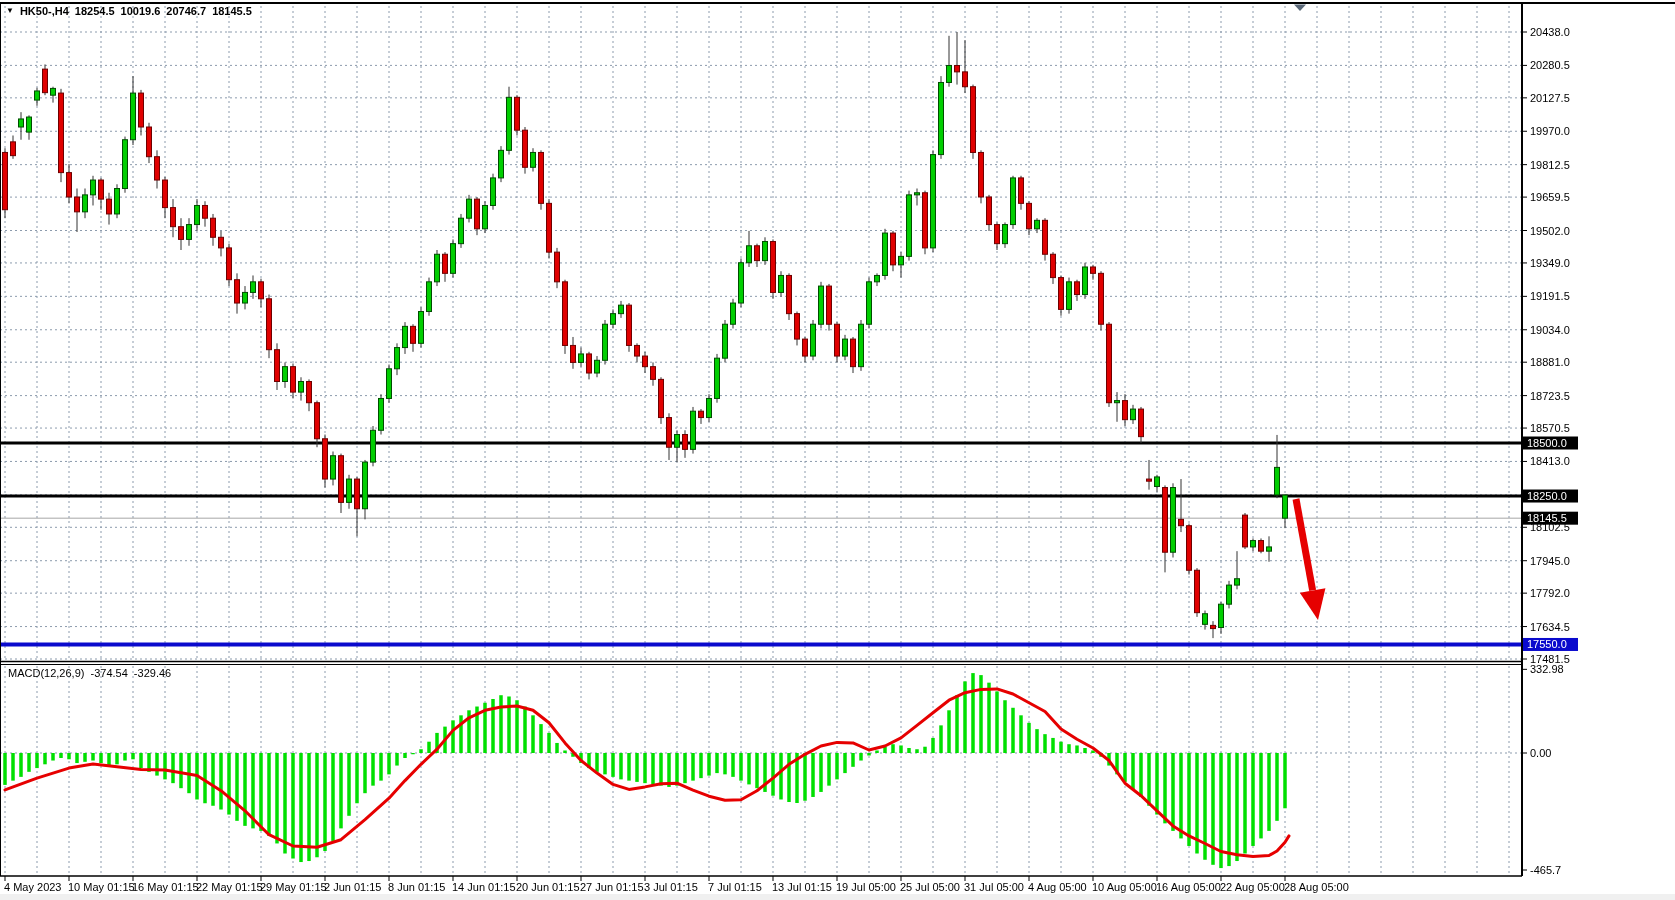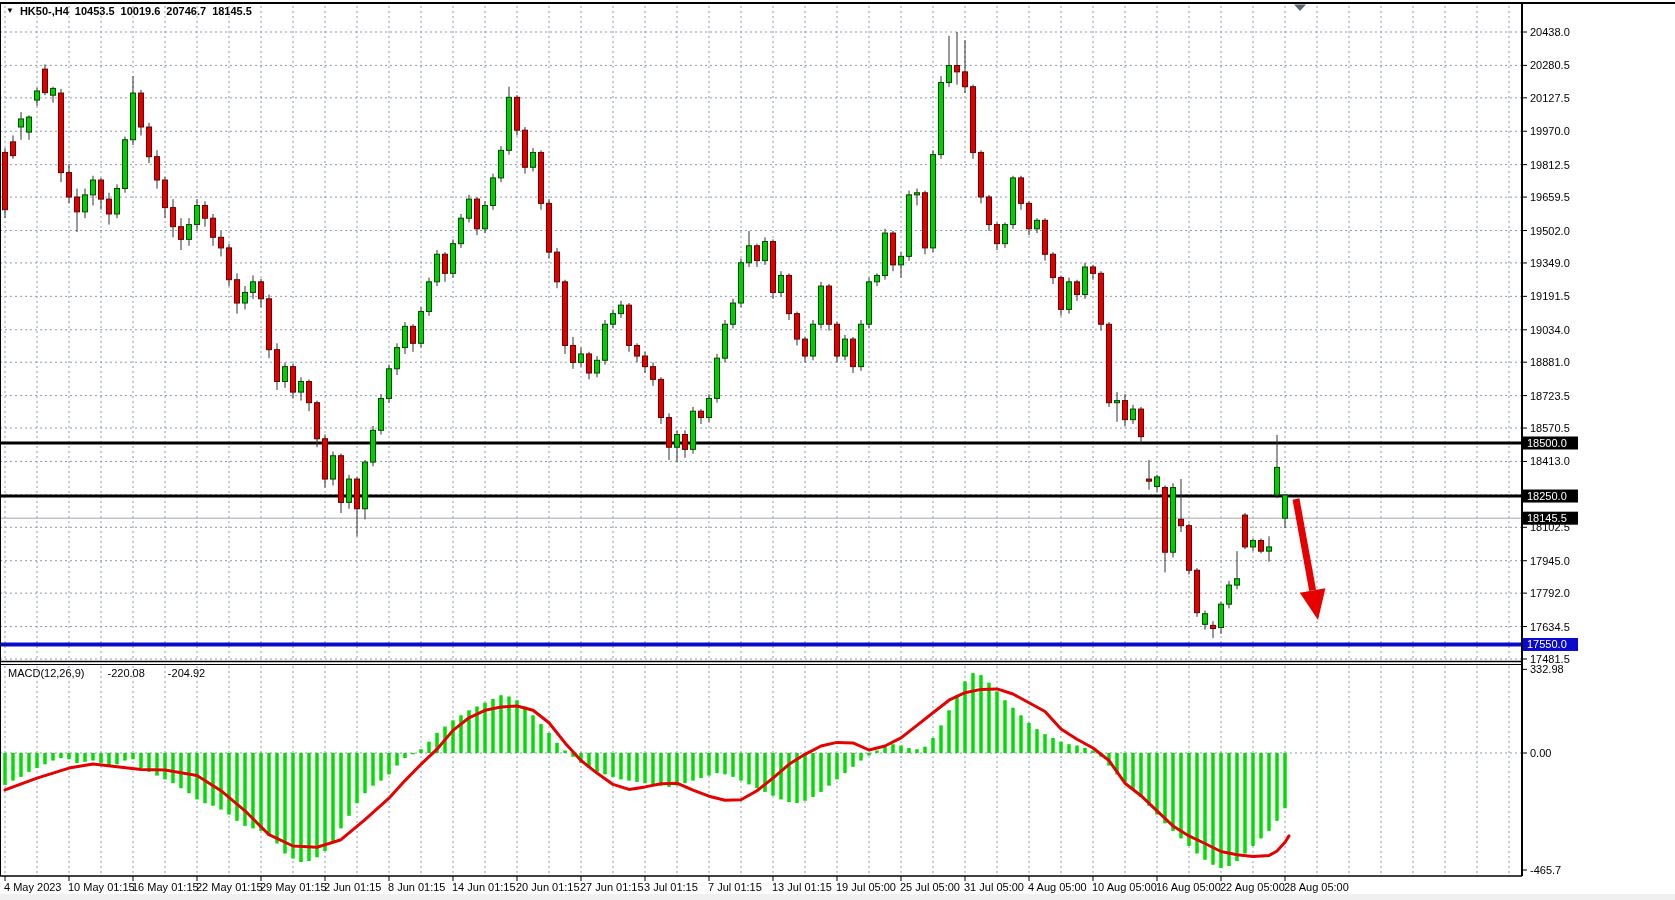--- a/index.html
+++ b/index.html
@@ -4,21 +4,21 @@
 <style>
   html,body{margin:0;padding:0;background:#fff;}
   #app{position:relative;width:1675px;height:900px;background:#ffffff;overflow:hidden;
        font-family:"Liberation Sans",sans-serif;}
   #chart-svg{position:absolute;left:0;top:0;}
   .overlay{position:absolute;font-family:"Liberation Sans",sans-serif;font-size:11px;color:#000;
            white-space:nowrap;z-index:5;}
   #topbar{left:6px;top:5px;font-weight:bold;display:flex;align-items:center;gap:6px;}
   #topbar .tri{font-size:8px;line-height:8px;cursor:pointer;}
   #macd-label{left:8px;top:667px;}
-  #macd-label span{margin-right:20px;}
+  #macd-label span{margin-right:3px;}
   #bottom-strip{position:absolute;left:0;top:894px;width:1675px;height:6px;background:#f0f0f0;}
 </style>
 </head>
 <body>
 
 <div id="app">
   <svg id="chart-svg" width="1675" height="900">
       <rect x="0" y="0" width="1675" height="900" fill="#ffffff"></rect>
       <g>
         <line x1="5" y1="6" x2="5" y2="659.5" stroke="#8C9BAD" stroke-width="1" stroke-dasharray="2 3"></line>
@@ -756,26 +756,26 @@
         <line x1="1221" y1="876" x2="1221" y2="881" stroke="#000000" stroke-width="1"></line>
         <text x="1220" y="891" font-family="&quot;Liberation Sans&quot;,sans-serif" font-size="11px" fill="#000000">22 Aug 05:00</text>
         <line x1="1285" y1="876" x2="1285" y2="881" stroke="#000000" stroke-width="1"></line>
         <text x="1284" y="891" font-family="&quot;Liberation Sans&quot;,sans-serif" font-size="11px" fill="#000000">28 Aug 05:00</text>
       </g>
     </svg>
 
   <div id="topbar" class="overlay">
     <span class="tri">▼</span>
     <span>HK50-,H4</span>
-    <span>10453.5</span>
+    <span>18254.5</span>
     <span>10019.6</span>
     <span>20746.7</span>
     <span>18145.5</span>
   </div>
 
   <div id="macd-label" class="overlay">
     <span>MACD(12,26,9)</span>
-    <span>-220.08</span>
-    <span>-204.92</span>
+    <span>-374.54</span>
+    <span>-329.46</span>
   </div>
 
   <div id="bottom-strip"></div>
 </div>
 
 </body></html>

